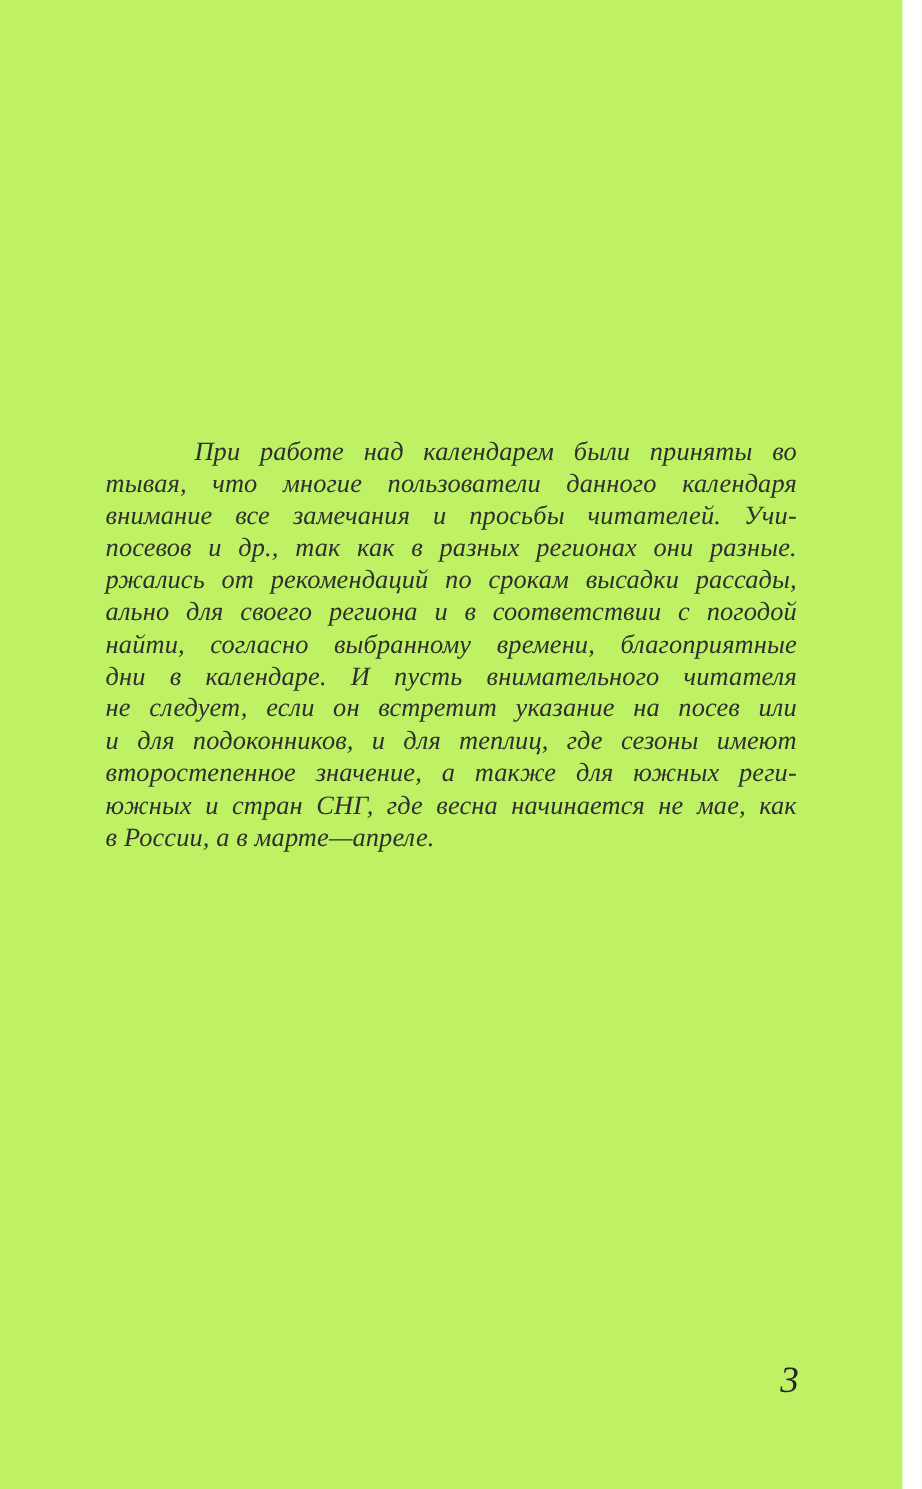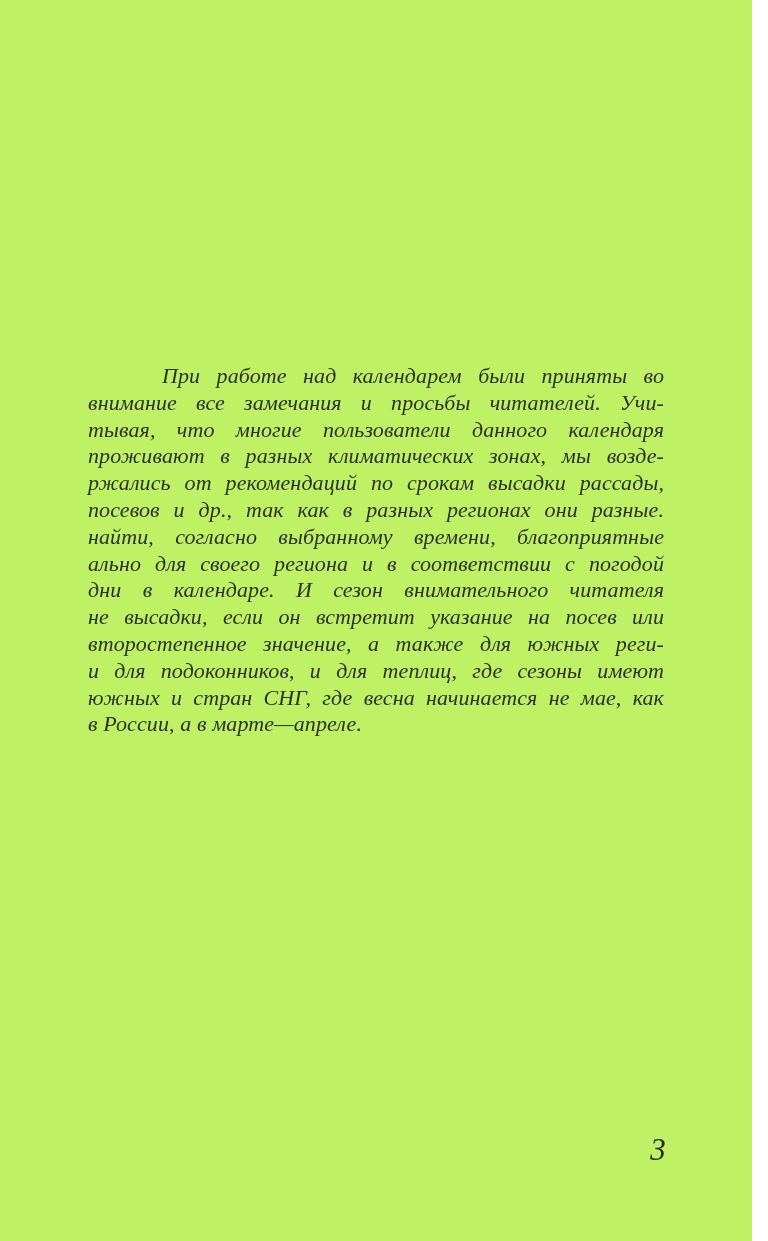--- a/index.html
+++ b/index.html
@@ -49,28 +49,27 @@
     font-size: 31px;
     line-height: 40px;
   }
 </style>
 </head>
 <body>
 
 <div class="page">
   <div class="paragraph" id="paragraph">
       <div class="text-line first">При работе над календарем были приняты во</div>
+      <div class="text-line">тывая, что многие пользователи данного календаря</div>
       <div class="text-line">внимание все замечания и просьбы читателей. Учи-</div>
-      <div class="text-line">тывая, что многие пользователи данного календаря</div>
-      <div class="text-line">проживают в разных климатических зонах, мы возде-</div>
+      <div class="text-line">посевов и др., так как в разных регионах они разные.</div>
       <div class="text-line">ржались от рекомендаций по срокам высадки рассады,</div>
-      <div class="text-line">посевов и др., так как в разных регионах они разные.</div>
+      <div class="text-line">ально для своего региона и в соответствии с погодой</div>
       <div class="text-line">найти, согласно выбранному времени, благоприятные</div>
-      <div class="text-line">ально для своего региона и в соответствии с погодой</div>
-      <div class="text-line">дни в календаре. И сезон внимательного читателя</div>
-      <div class="text-line">не высадки, если он встретит указание на посев или</div>
+      <div class="text-line">дни в календаре. И пусть внимательного читателя</div>
+      <div class="text-line">не следует, если он встретит указание на посев или</div>
+      <div class="text-line">и для подоконников, и для теплиц, где сезоны имеют</div>
       <div class="text-line">второстепенное значение, а также для южных реги-</div>
-      <div class="text-line">и для подоконников, и для теплиц, где сезоны имеют</div>
       <div class="text-line">южных и стран СНГ, где весна начинается не мае, как</div>
       <div class="text-line last">в России, а в марте—апреле.</div>
     </div>
   <div class="page-number">3</div>
 </div>
 
 </body></html>

